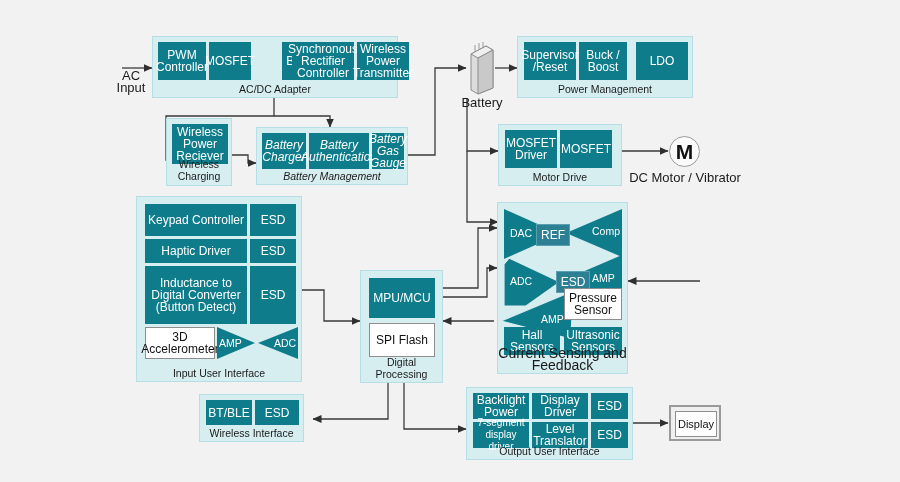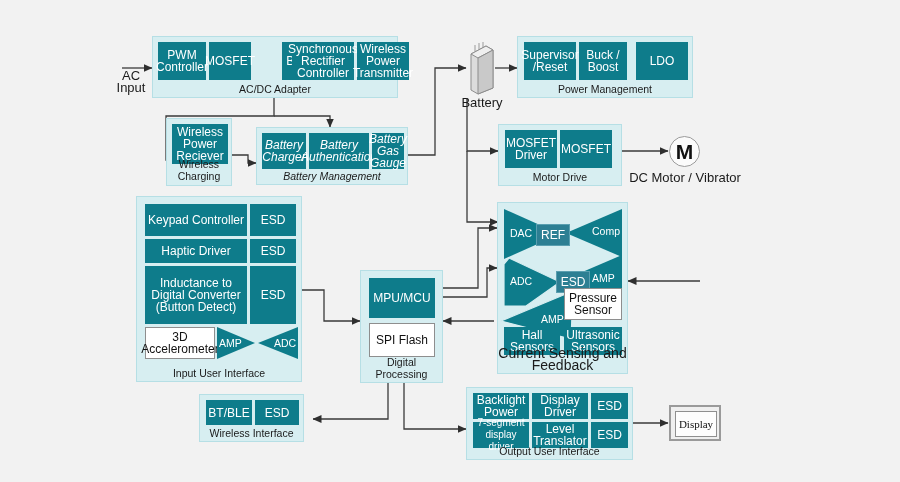--- a/index.html
+++ b/index.html
@@ -69,21 +69,20 @@
     display:flex;align-items:center;justify-content:center;
     font-size:21px;font-weight:bold;color:#111;
     font-family:"Liberation Sans", sans-serif;
   }
 
   
   .bezel{
     background:#efefef;
     border:2px solid #9a9a9a;
     padding:4px;
-    font-family:Liberation Serif, serif;
   }
   .bezel-inner{
     width:100%;height:100%;
     background:#fdfdfd;
     border:1px solid #8f8f8f;
     display:flex;align-items:center;justify-content:center;
     font-size:11px;color:#111;
   }
 
   

